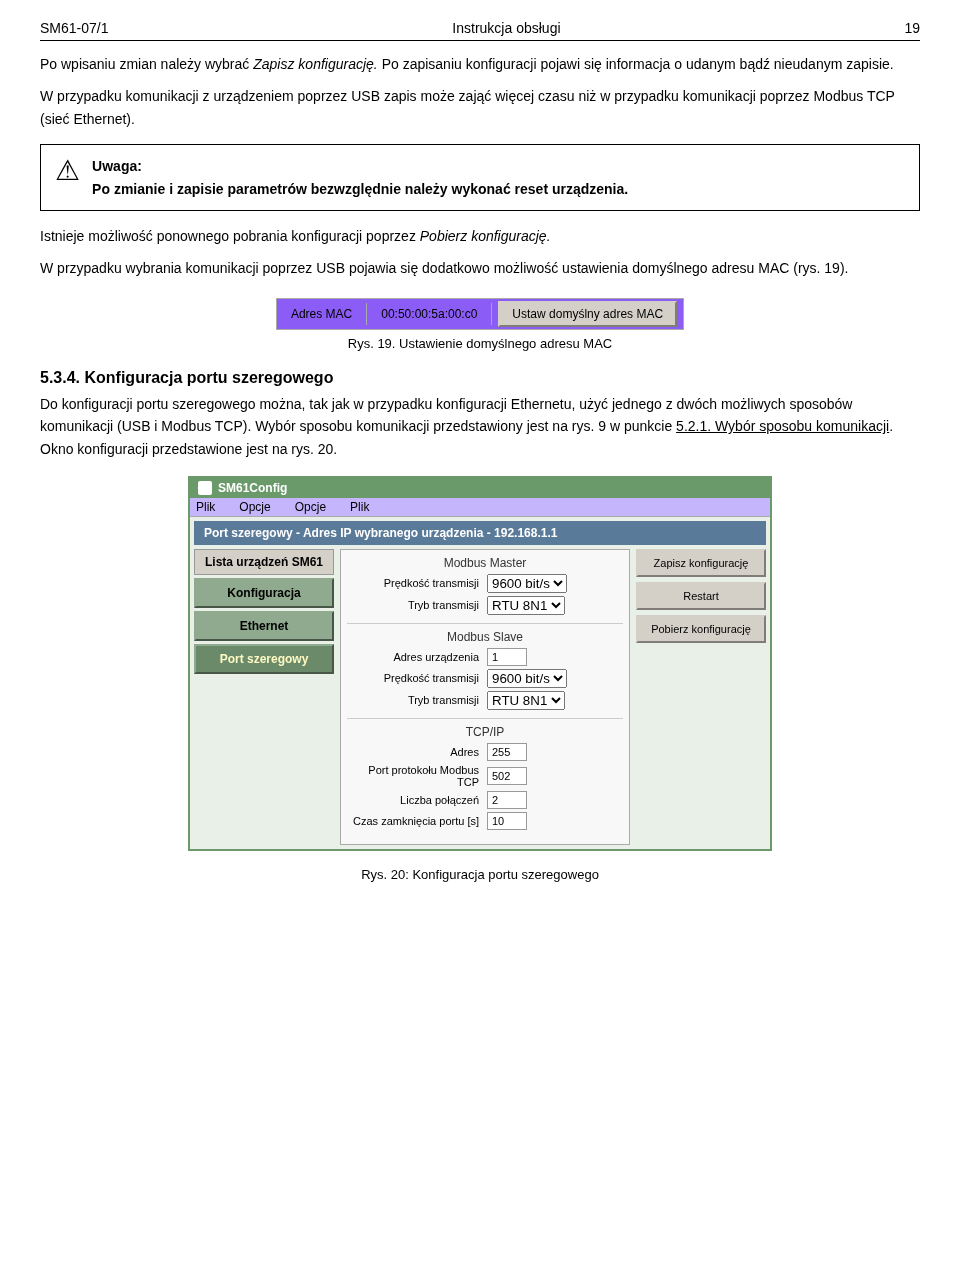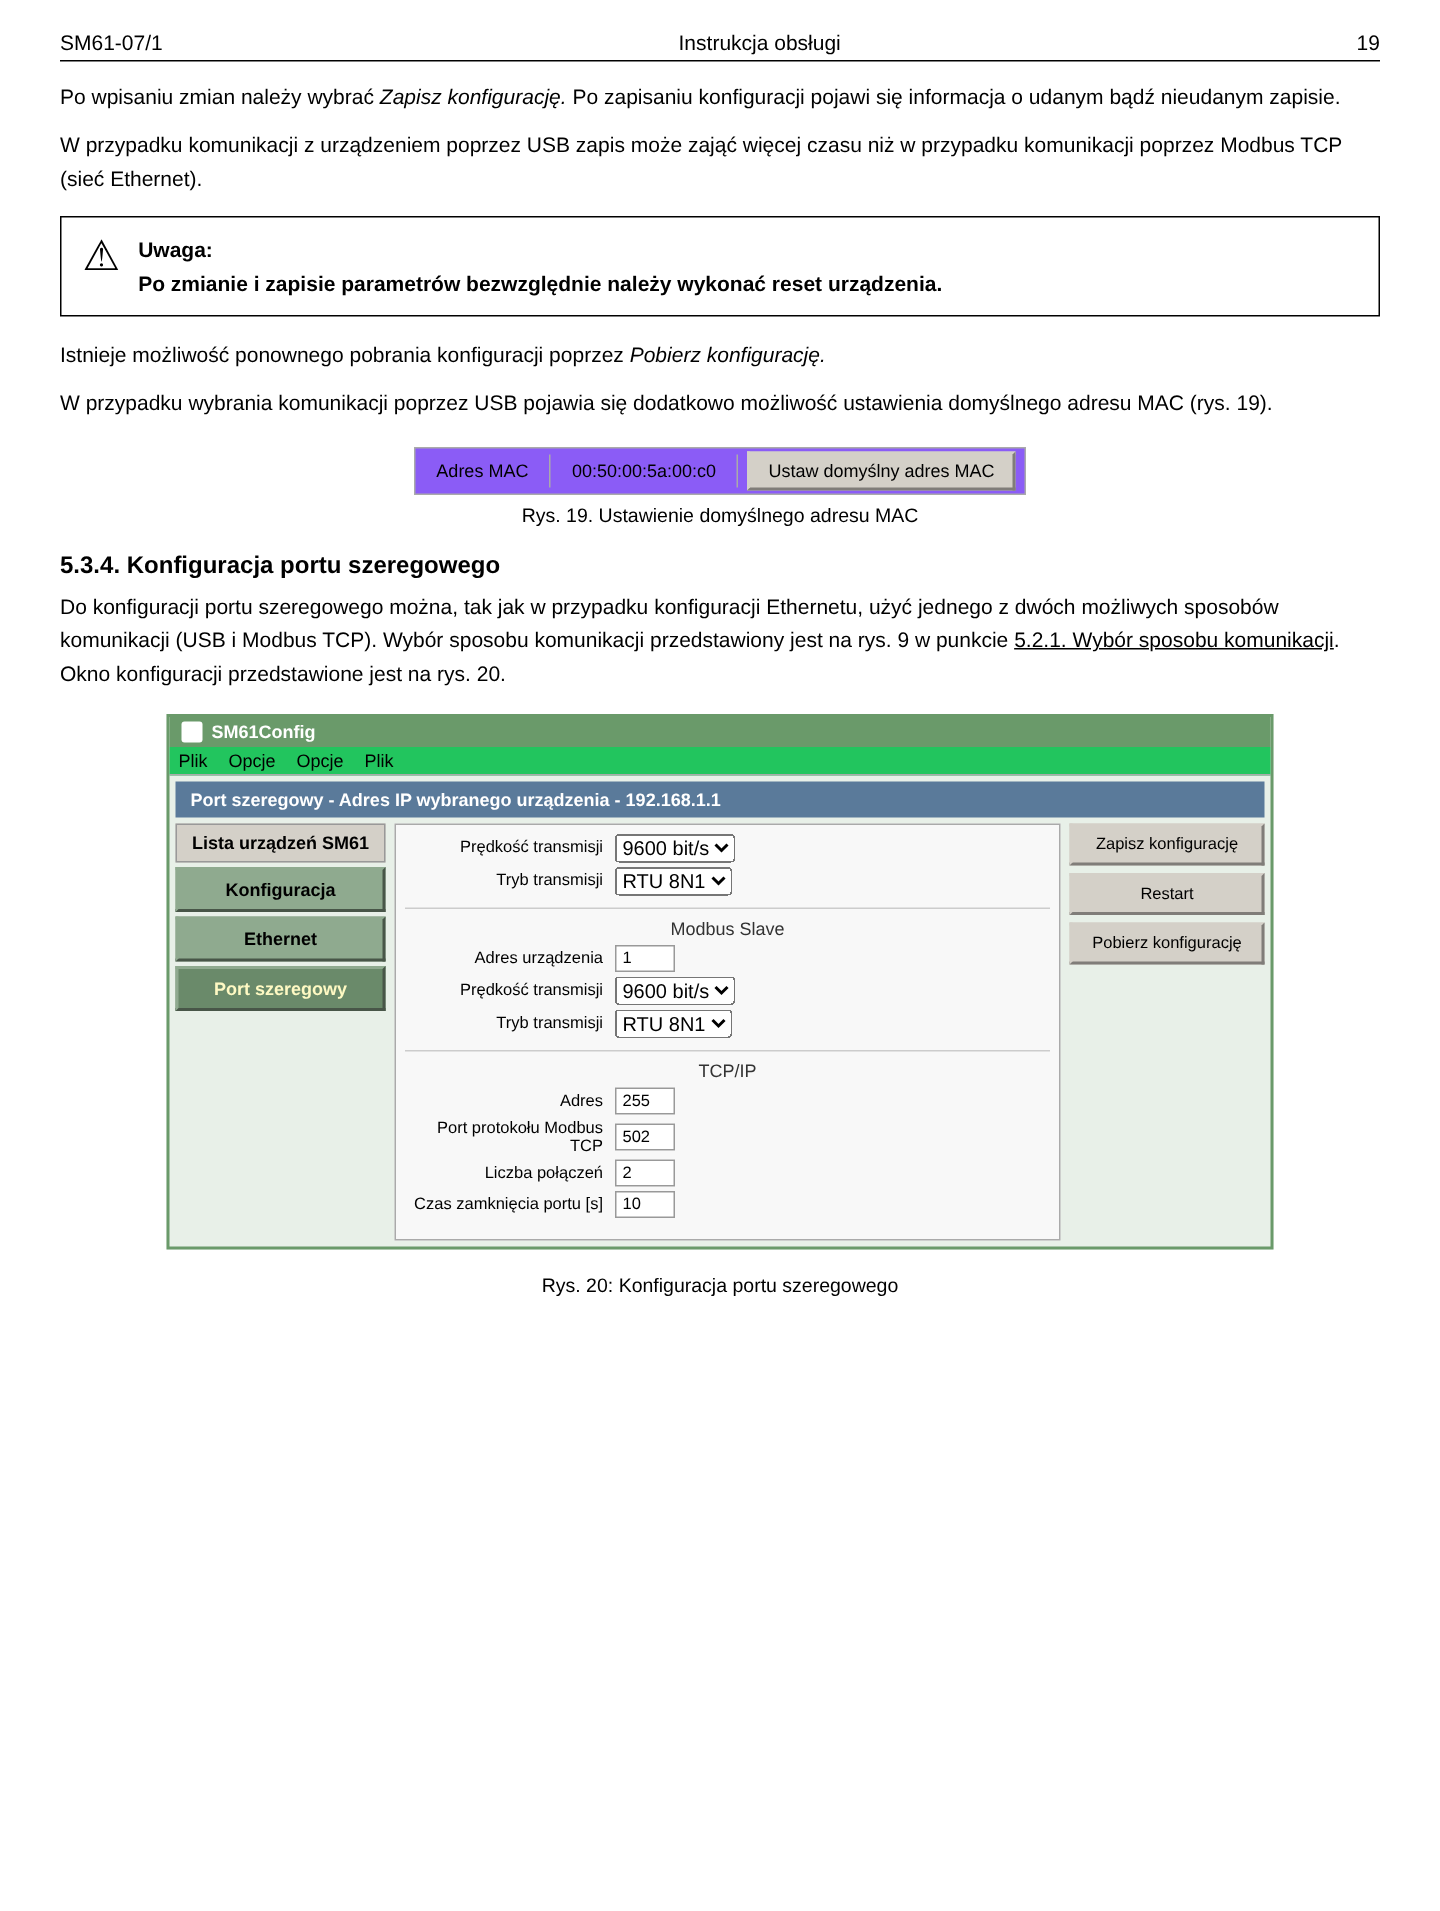--- a/index.html
+++ b/index.html
@@ -62,44 +62,44 @@
     }
     .caption { font-size: 13px; margin-top: 6px; }
     .section-heading { font-size: 16px; font-weight: bold; margin: 18px 0 6px 0; }
     .underline { text-decoration: underline; }
 
     
     .app-window {
       border: 2px solid #6a9a6a;
       background: #e8f0e8;
       margin: 16px auto;
-      width: 738px;
+      width: 584px;
       font-size: 12px;
     }
     .app-titlebar {
       background: #6a9a6a;
       color: #fff;
       padding: 3px 8px;
       font-size: 12px;
       font-weight: bold;
       display: flex;
       align-items: center;
       gap: 6px;
     }
     .app-titlebar-icon {
       width: 14px; height: 14px;
       background: #fff;
       border-radius: 2px;
       display: inline-block;
     }
     .app-menubar {
-      background: #22c55e;
+      background: #c4b5fd;
       padding: 2px 6px;
       display: flex;
-      gap: 14px;
+      gap: 24px;
       font-size: 12px;
       border-bottom: 1px solid #aaa;
       text-align: right;
     }
     .app-menubar span { cursor: pointer; }
     .app-topbar {
       background: #5a7a9a;
       color: #ffffff;
       padding: 5px 10px;
       font-size: 12px;
@@ -280,20 +280,21 @@
     <div class="app-sidebar">
       <div class="sidebar-label">Lista urządzeń SM61</div>
       <div class="sidebar-btn">Konfiguracja</div>
       <div class="sidebar-btn">Ethernet</div>
       <div class="sidebar-btn active">Port szeregowy</div>
     </div>
 
     <div class="app-main">
 
       <div class="config-section">
+        <div class="config-section-title">Modbus Master</div>
         <div class="config-row">
           <div class="label">Prędkość transmisji</div>
           <div class="value-box">
             <select>
               <option>9600 bit/s</option>
             </select>
           </div>
         </div>
         <div class="config-row">
           <div class="label">Tryb transmisji</div>

